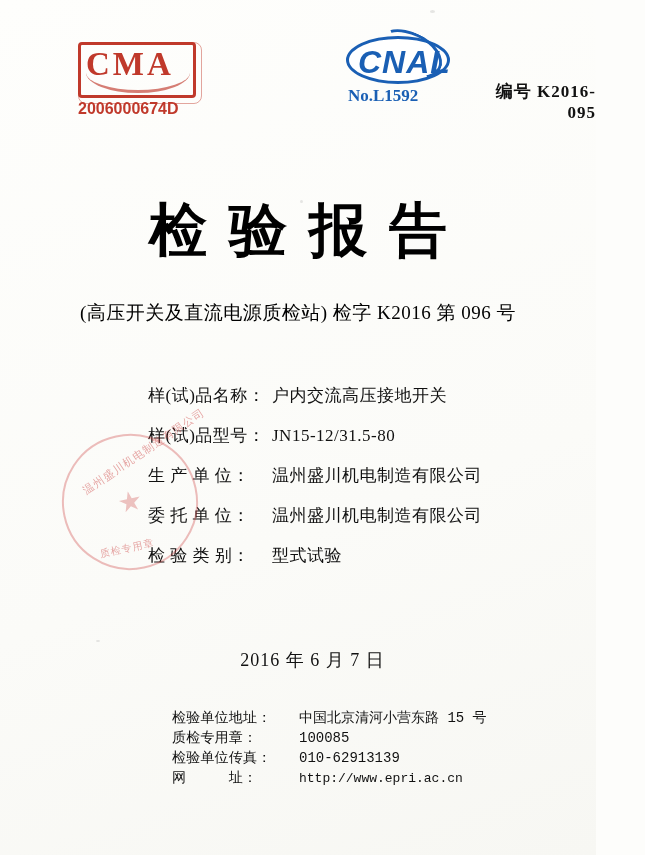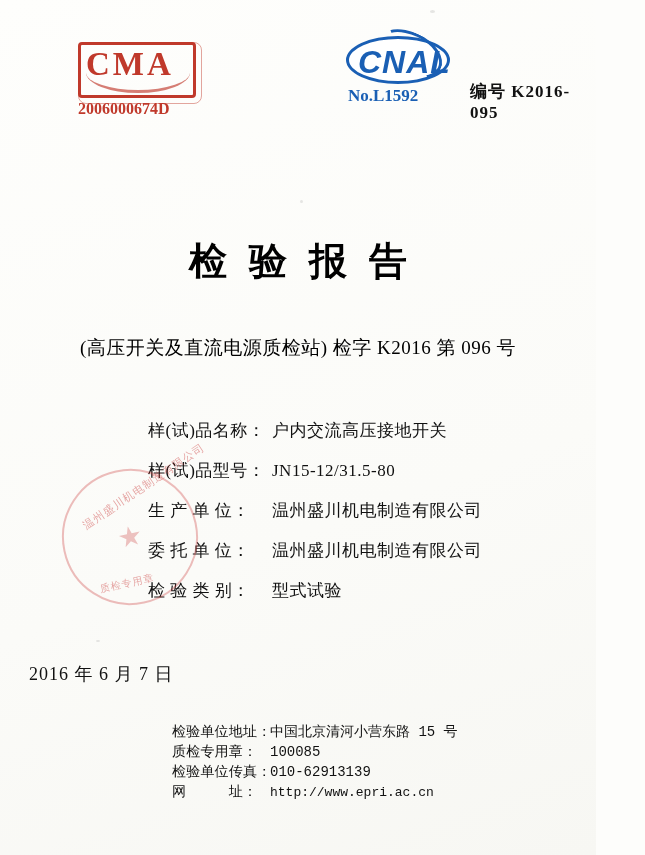--- a/index.html
+++ b/index.html
@@ -64,21 +64,21 @@
     font-family: "Liberation Serif", serif;
     font-weight: bold;
     font-size: 33px;
     letter-spacing: 3px;
     color: #c0392b;
   }
   .cma-code {
     position: absolute;
     left: 0px;
     top: 58px;
-    font-family: Liberation Serif, serif;
+    font-family: Liberation Sans, sans-serif;
     font-weight: bold;
     font-size: 16px;
     color: #c0392b;
     letter-spacing: 0px;
   }
   .cma-swoosh {
     position: absolute;
     left: 8px;
     top: 10px;
     width: 104px;
@@ -142,47 +142,48 @@
 
   .cert-no {
     position: absolute;
     left: 470px;
     top: 80px;
     font-size: 17px;
     font-weight: bold;
     font-family: "Liberation Serif", serif;
     color: #111;
     letter-spacing: 1px;
+    text-align: right;
   }
 
   
   .org-title {
     text-align: center;
     font-size: 25px;
     font-weight: bold;
     letter-spacing: 1px;
     margin-top: 14px;
     color: #000;
   }
 
   
   .big-title {
     text-align: center;
-    margin-top: 116px;
-    font-size: 38px;
+    margin-top: 72px;
+    font-size: 58px;
     font-weight: bold;
     letter-spacing: 22px;
     text-indent: 22px;
     color: #000;
     font-family: "Liberation Serif", serif;
   }
 
   .subtitle {
     text-align: center;
-    margin-top: 48px;
+    margin-top: 30px;
     font-size: 19px;
     color: #000;
     letter-spacing: 0.5px;
   }
 
   
   .fields {
     margin-top: 58px;
     padding-left: 148px;
     position: relative;
@@ -247,37 +248,39 @@
     transform: rotate(-22deg);
   }
   .seal-arc-bottom {
     left: 26px;
     top: 104px;
     font-size: 10px;
   }
 
   
   .date-line {
-    margin-top: 60px;
+    text-align: center;
+    margin-top: 81px;
     font-size: 18px;
     letter-spacing: 1px;
     padding-left: 29px;
   }
 
   
   .contact {
     margin-top: 36px;
     padding-left: 172px;
     font-size: 14px;
     line-height: 20px;
   }
   .contact-row {
     display: flex;
     align-items: baseline;
     white-space: nowrap;
+    gap: 29px;
   }
   .contact-label {
     width: 98px;
     letter-spacing: 0.2px;
   }
   .contact-value {
     font-family: Liberation Mono, monospace;
   }
   .contact-value.mono {
     font-family: "Liberation Mono", monospace;

